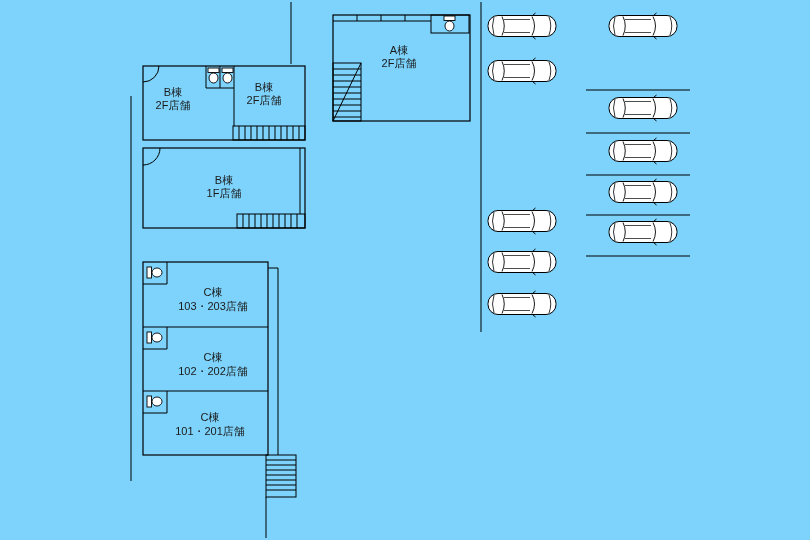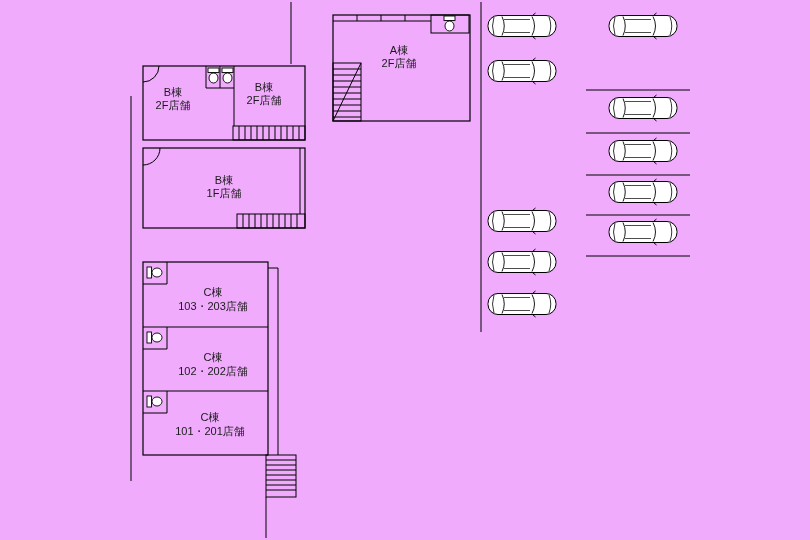--- a/index.html
+++ b/index.html
@@ -5,21 +5,21 @@
   html, body {
     margin: 0;
     padding: 0;
     background: #ffffff;
     font-family: "Liberation Sans", sans-serif;
   }
   .canvas {
     position: relative;
     width: 810px;
     height: 540px;
-    background: #f0abfc;
+    background: #7dd3fc;
     overflow: hidden;
   }
   svg { display: block; }
   svg text {
     font-family: "Liberation Sans", sans-serif;
     font-size: 11px;
     fill: #1a1a1a;
     text-anchor: middle;
   }
   .ln   { stroke: #000; stroke-width: 1; fill: none; }

